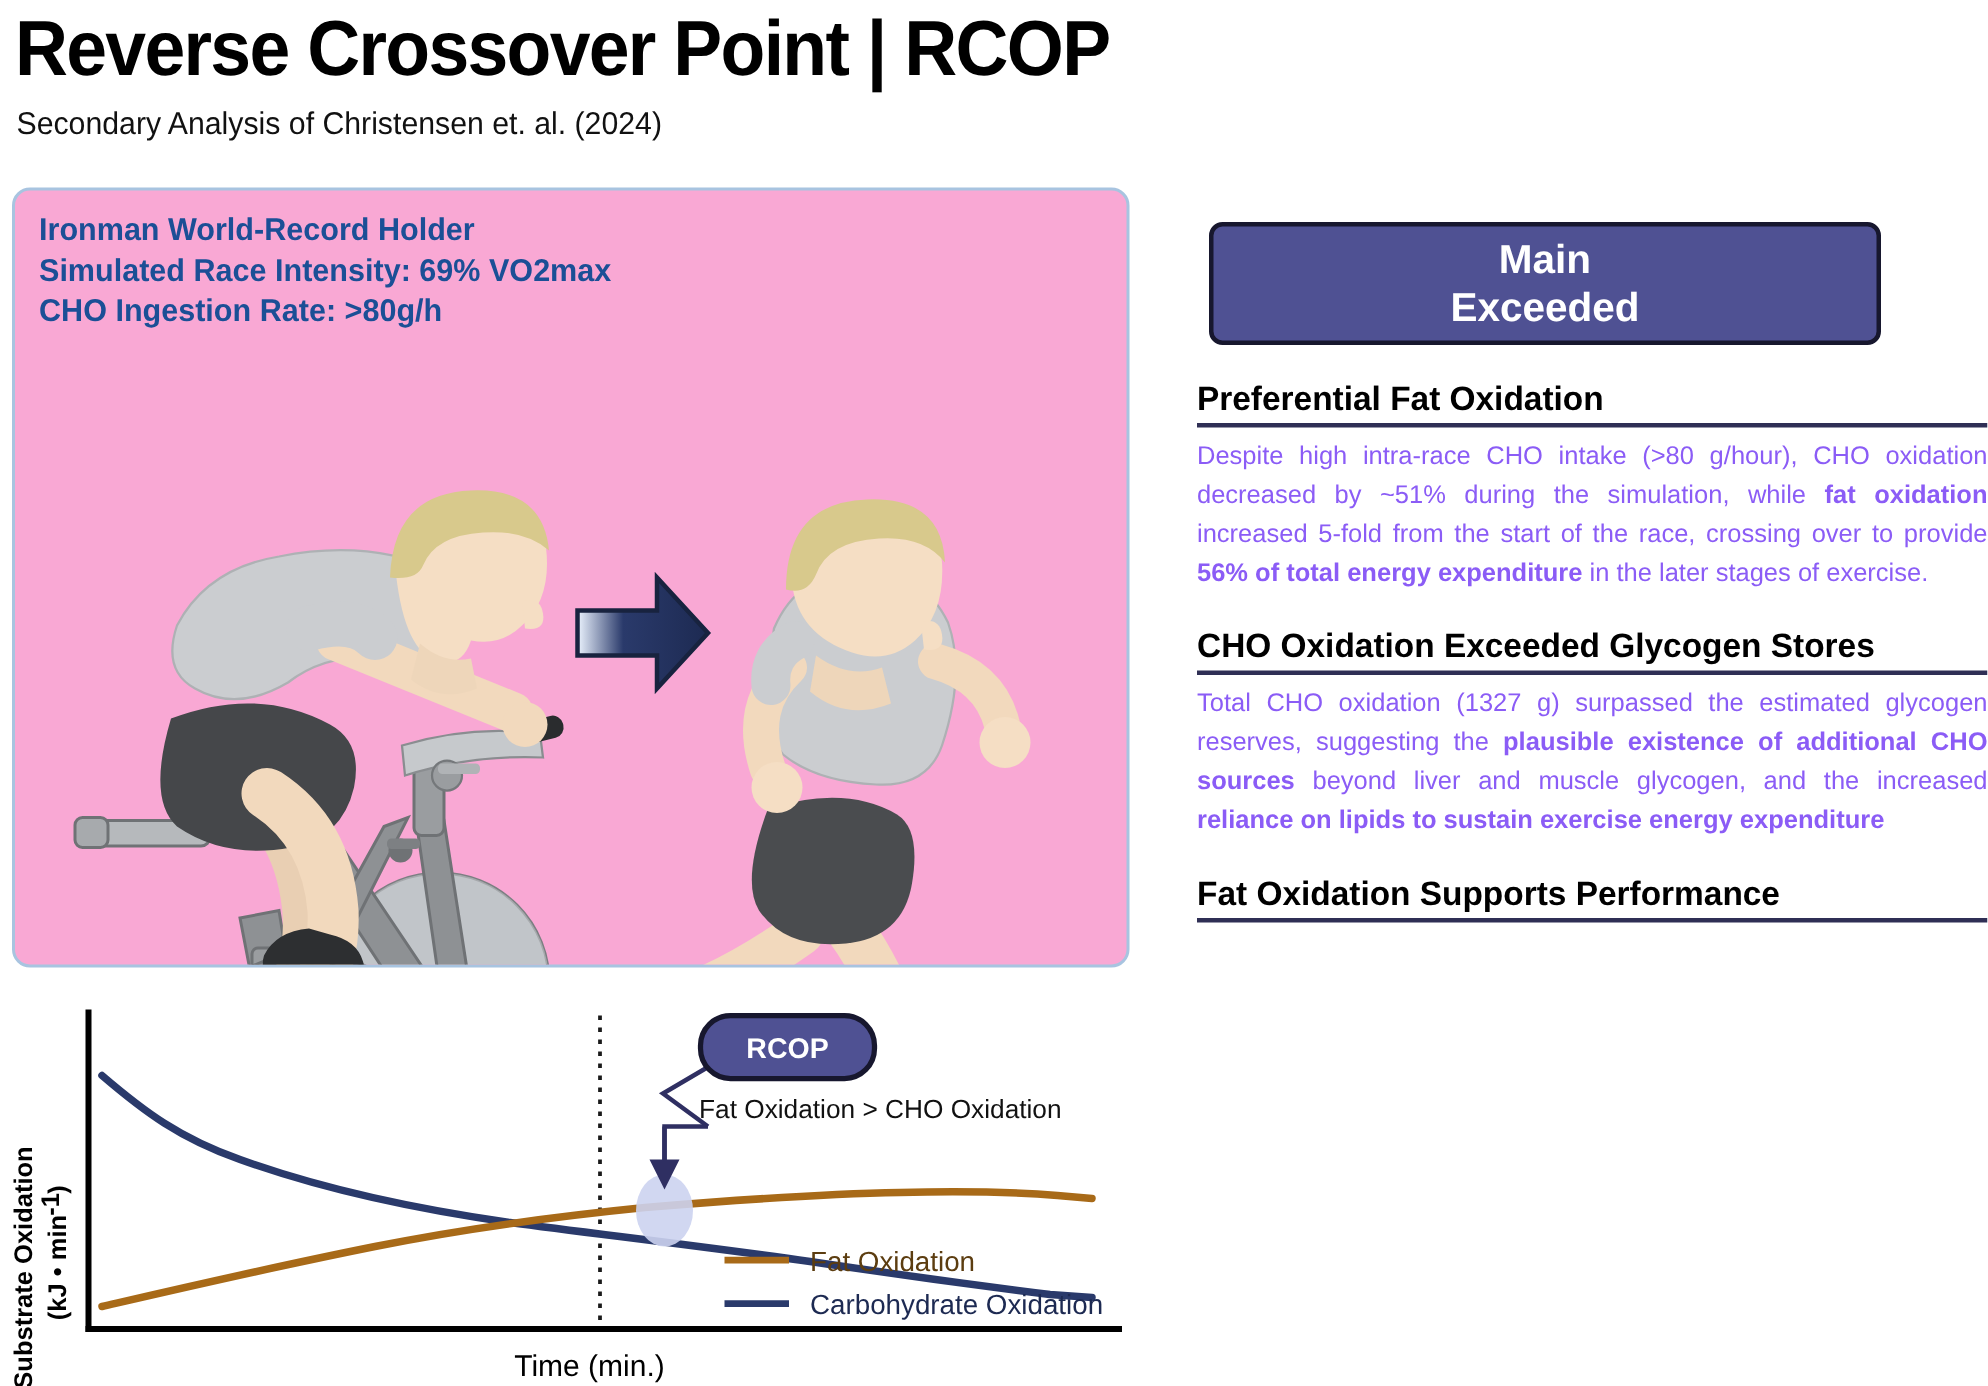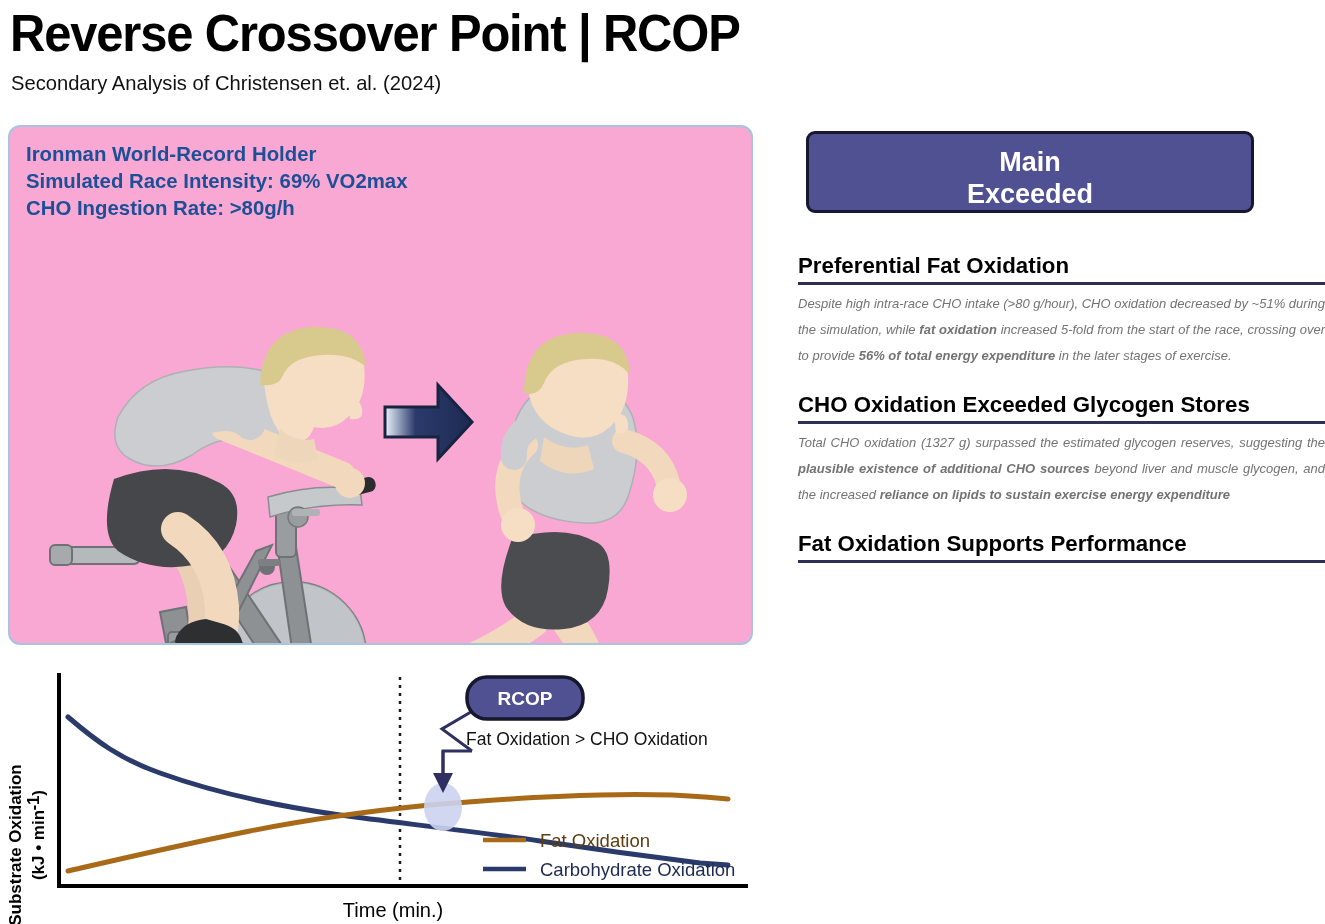--- a/index.html
+++ b/index.html
@@ -45,42 +45,42 @@
   
   #chart { position: absolute; left: 0px; top: 655px; width: 760px; height: 269px; }
   #chart svg { display:block; }
   .ylab {
     font-size: 17px; font-weight: bold; fill: #000;
     font-family: "Liberation Sans", sans-serif;
   }
 
   
   #takeaway-header {
-    position: absolute; left: 806px; top: 131px;
+    position: absolute; left: 806px; top: 148px;
     width: 448px; height: 82px;
     background: #4f5193;
     border: 3px solid #17172e;
     border-radius: 9px;
     color: #fff; font-weight: bold; font-size: 27px; line-height: 32px;
     display: flex; flex-direction: column;
-    align-items: center; justify-content: flex-end;
+    align-items: center; justify-content: center;
     text-align: center;
   }
   #takeaways { position: absolute; left: 798px; top: 252px; width: 527px; }
   .tk { margin-bottom: 22px; }
   .tk-title {
     font-size: 22.5px; font-weight: bold; color: #000;
     line-height: 27px; white-space: nowrap;
     font-family: "Liberation Sans Narrow", "Liberation Sans", sans-serif;
     transform: scaleX(0.99); transform-origin: left center;
   }
   .tk-rule { height: 3px; background: #2f2f55; margin-top: 3px; margin-bottom: 6px; }
   .tk-body {
-    font-size: 13px; line-height: 26px; color: #737373;
-    text-align: justify; text-justify: inter-word; font-style: italic;
+    font-size: 17px; line-height: 26px; color: #8b5cf6;
+    text-align: justify; text-justify: inter-word;
   }
   .tk-body b { font-weight: bold; }
   sub { font-size: 0.62em; vertical-align: -0.28em; }
 </style>
 </head>
 <body>
 <div id="page">
 
 <div id="title">Reverse Crossover Point | RCOP</div>
 <div id="subtitle">Secondary Analysis of Christensen et. al. (2024)</div>

